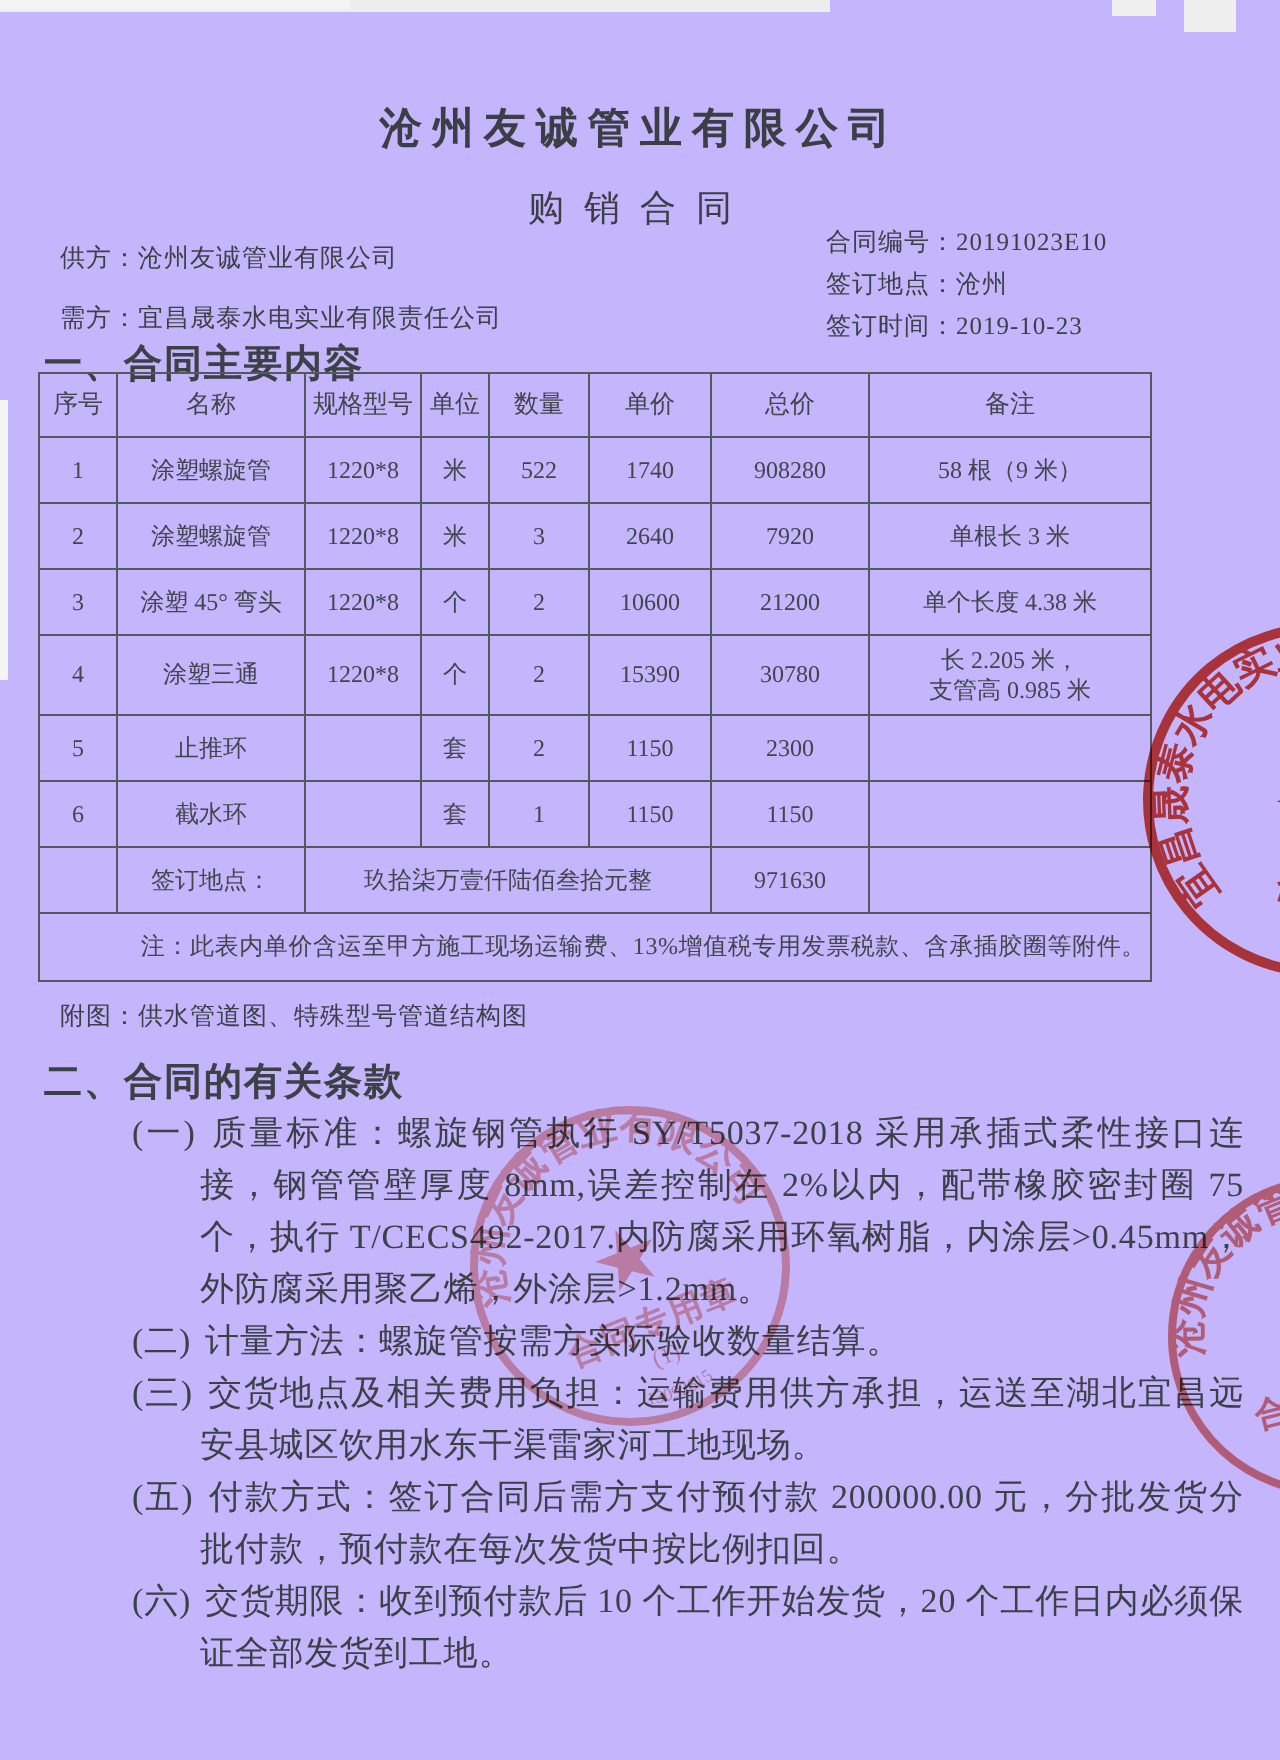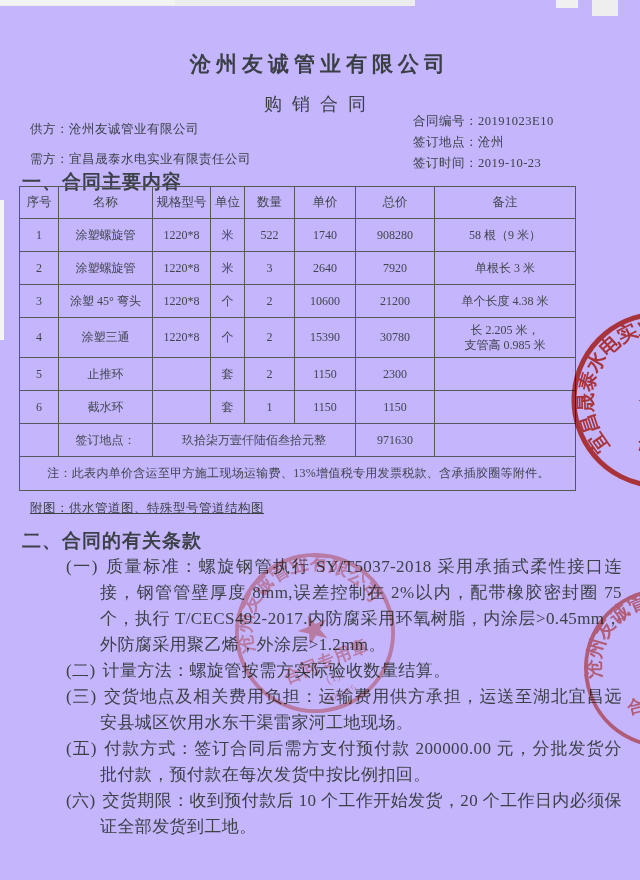--- a/index.html
+++ b/index.html
@@ -53,26 +53,26 @@
     text-align:center; vertical-align:middle;
     padding:1px 2px;
     font-weight:normal;
   }
   table.items th { height:32px; font-size:12.5px; }
   table.items td { height:33px; }
   tr.row4 td { height:40px; }
   td.remark { white-space:pre-line; line-height:15px; }
   tr.total-row td { height:33px; }
   tr.note-row td {
-    height:34px; text-align:center; padding-left:4px; font-size:12px;
+    height:34px; text-align:right; padding-left:4px; font-size:12px;
     letter-spacing:0.3px;
     margin-left:44px;
   }
 
-  .attachment-line { position:absolute; left:30px; top:500px; font-size:12.5px; letter-spacing:0.5px;text-decoration:underline; }
+  .attachment-line { position:absolute; left:30px; top:500px; font-size:12.5px; letter-spacing:0.5px; }
 
   .clauses { position:absolute; left:18px; top:554px; width:604px; }
   p.clause {
     font-size:17px; line-height:26px; letter-spacing:0.4px;
     text-align:justify;
     padding-left:34px; text-indent:-34px;margin-left:48px;
   }
   .cno { margin-right:7px; }
 
   

